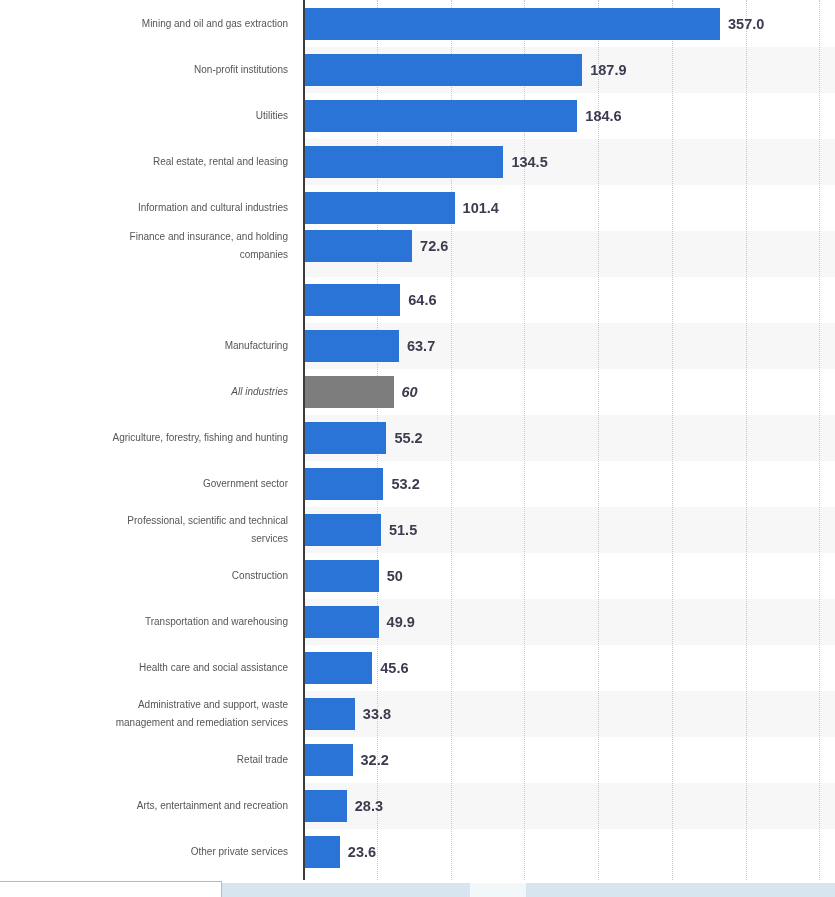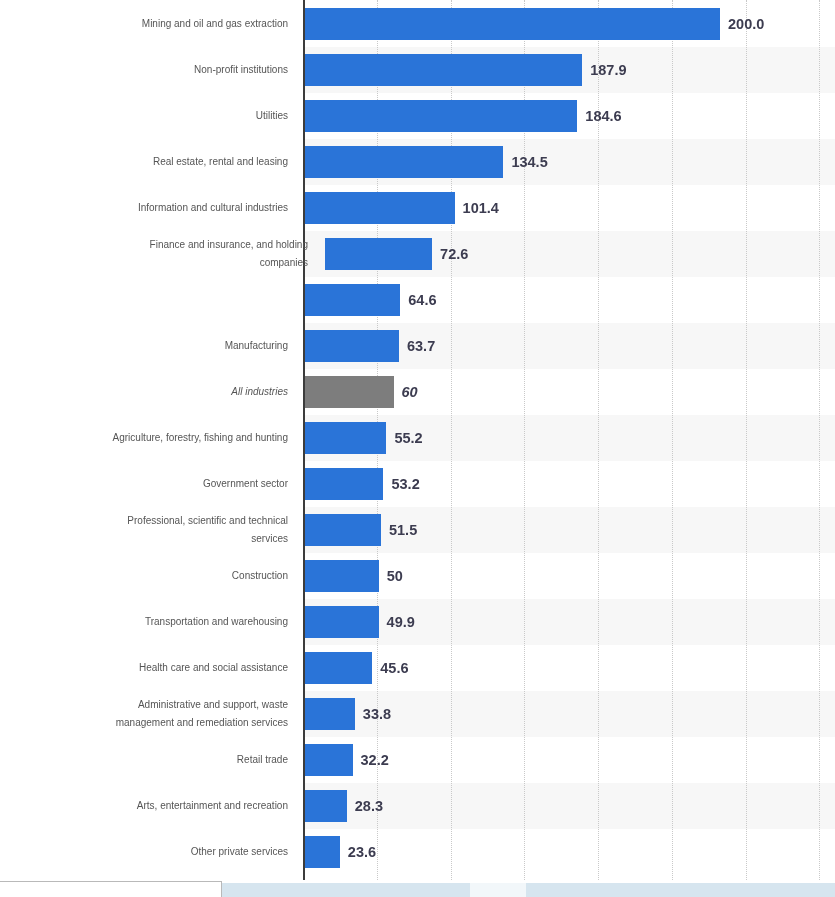--- a/index.html
+++ b/index.html
@@ -165,21 +165,21 @@
         <div class="gridline" style="left: 671.825px;"></div>
         <div class="gridline" style="left: 745.59px;"></div>
         <div class="gridline" style="left: 819.355px;"></div>
       </div>
     <div id="axis-line"></div>
     <div id="rows">
         <div class="bar-row" style="top: 1px;">
           <div class="cat-label">Mining and oil and gas extraction</div>
           <div class="bar-wrap">
             <div class="bar" style="width: 415.002px;"></div>
-            <span class="bar-value">200.0</span>
+            <span class="bar-value">357.0</span>
           </div>
         </div>
         <div class="bar-row" style="top: 47px;">
           <div class="cat-label">Non-profit institutions</div>
           <div class="bar-wrap">
             <div class="bar" style="width: 277.209px;"></div>
             <span class="bar-value">187.9</span>
           </div>
         </div>
         <div class="bar-row" style="top: 93px; padding-left: 28px;">
@@ -196,21 +196,21 @@
             <span class="bar-value">134.5</span>
           </div>
         </div>
         <div class="bar-row" style="top: 185px;">
           <div class="cat-label">Information and cultural industries</div>
           <div class="bar-wrap">
             <div class="bar" style="width: 149.595px;"></div>
             <span class="bar-value">101.4</span>
           </div>
         </div>
-        <div class="bar-row" style="top: 231px; margin-left: 20px;">
+        <div class="bar-row" style="top: 223px;">
           <div class="cat-label">Finance and insurance, and holding
 companies</div>
           <div class="bar-wrap">
             <div class="bar" style="width: 107.107px;"></div>
             <span class="bar-value">72.6</span>
           </div>
         </div>
         <div class="bar-row" style="top: 277px;">
           <div class="bar-wrap">
             <div class="bar" style="width: 95.3044px;"></div>

